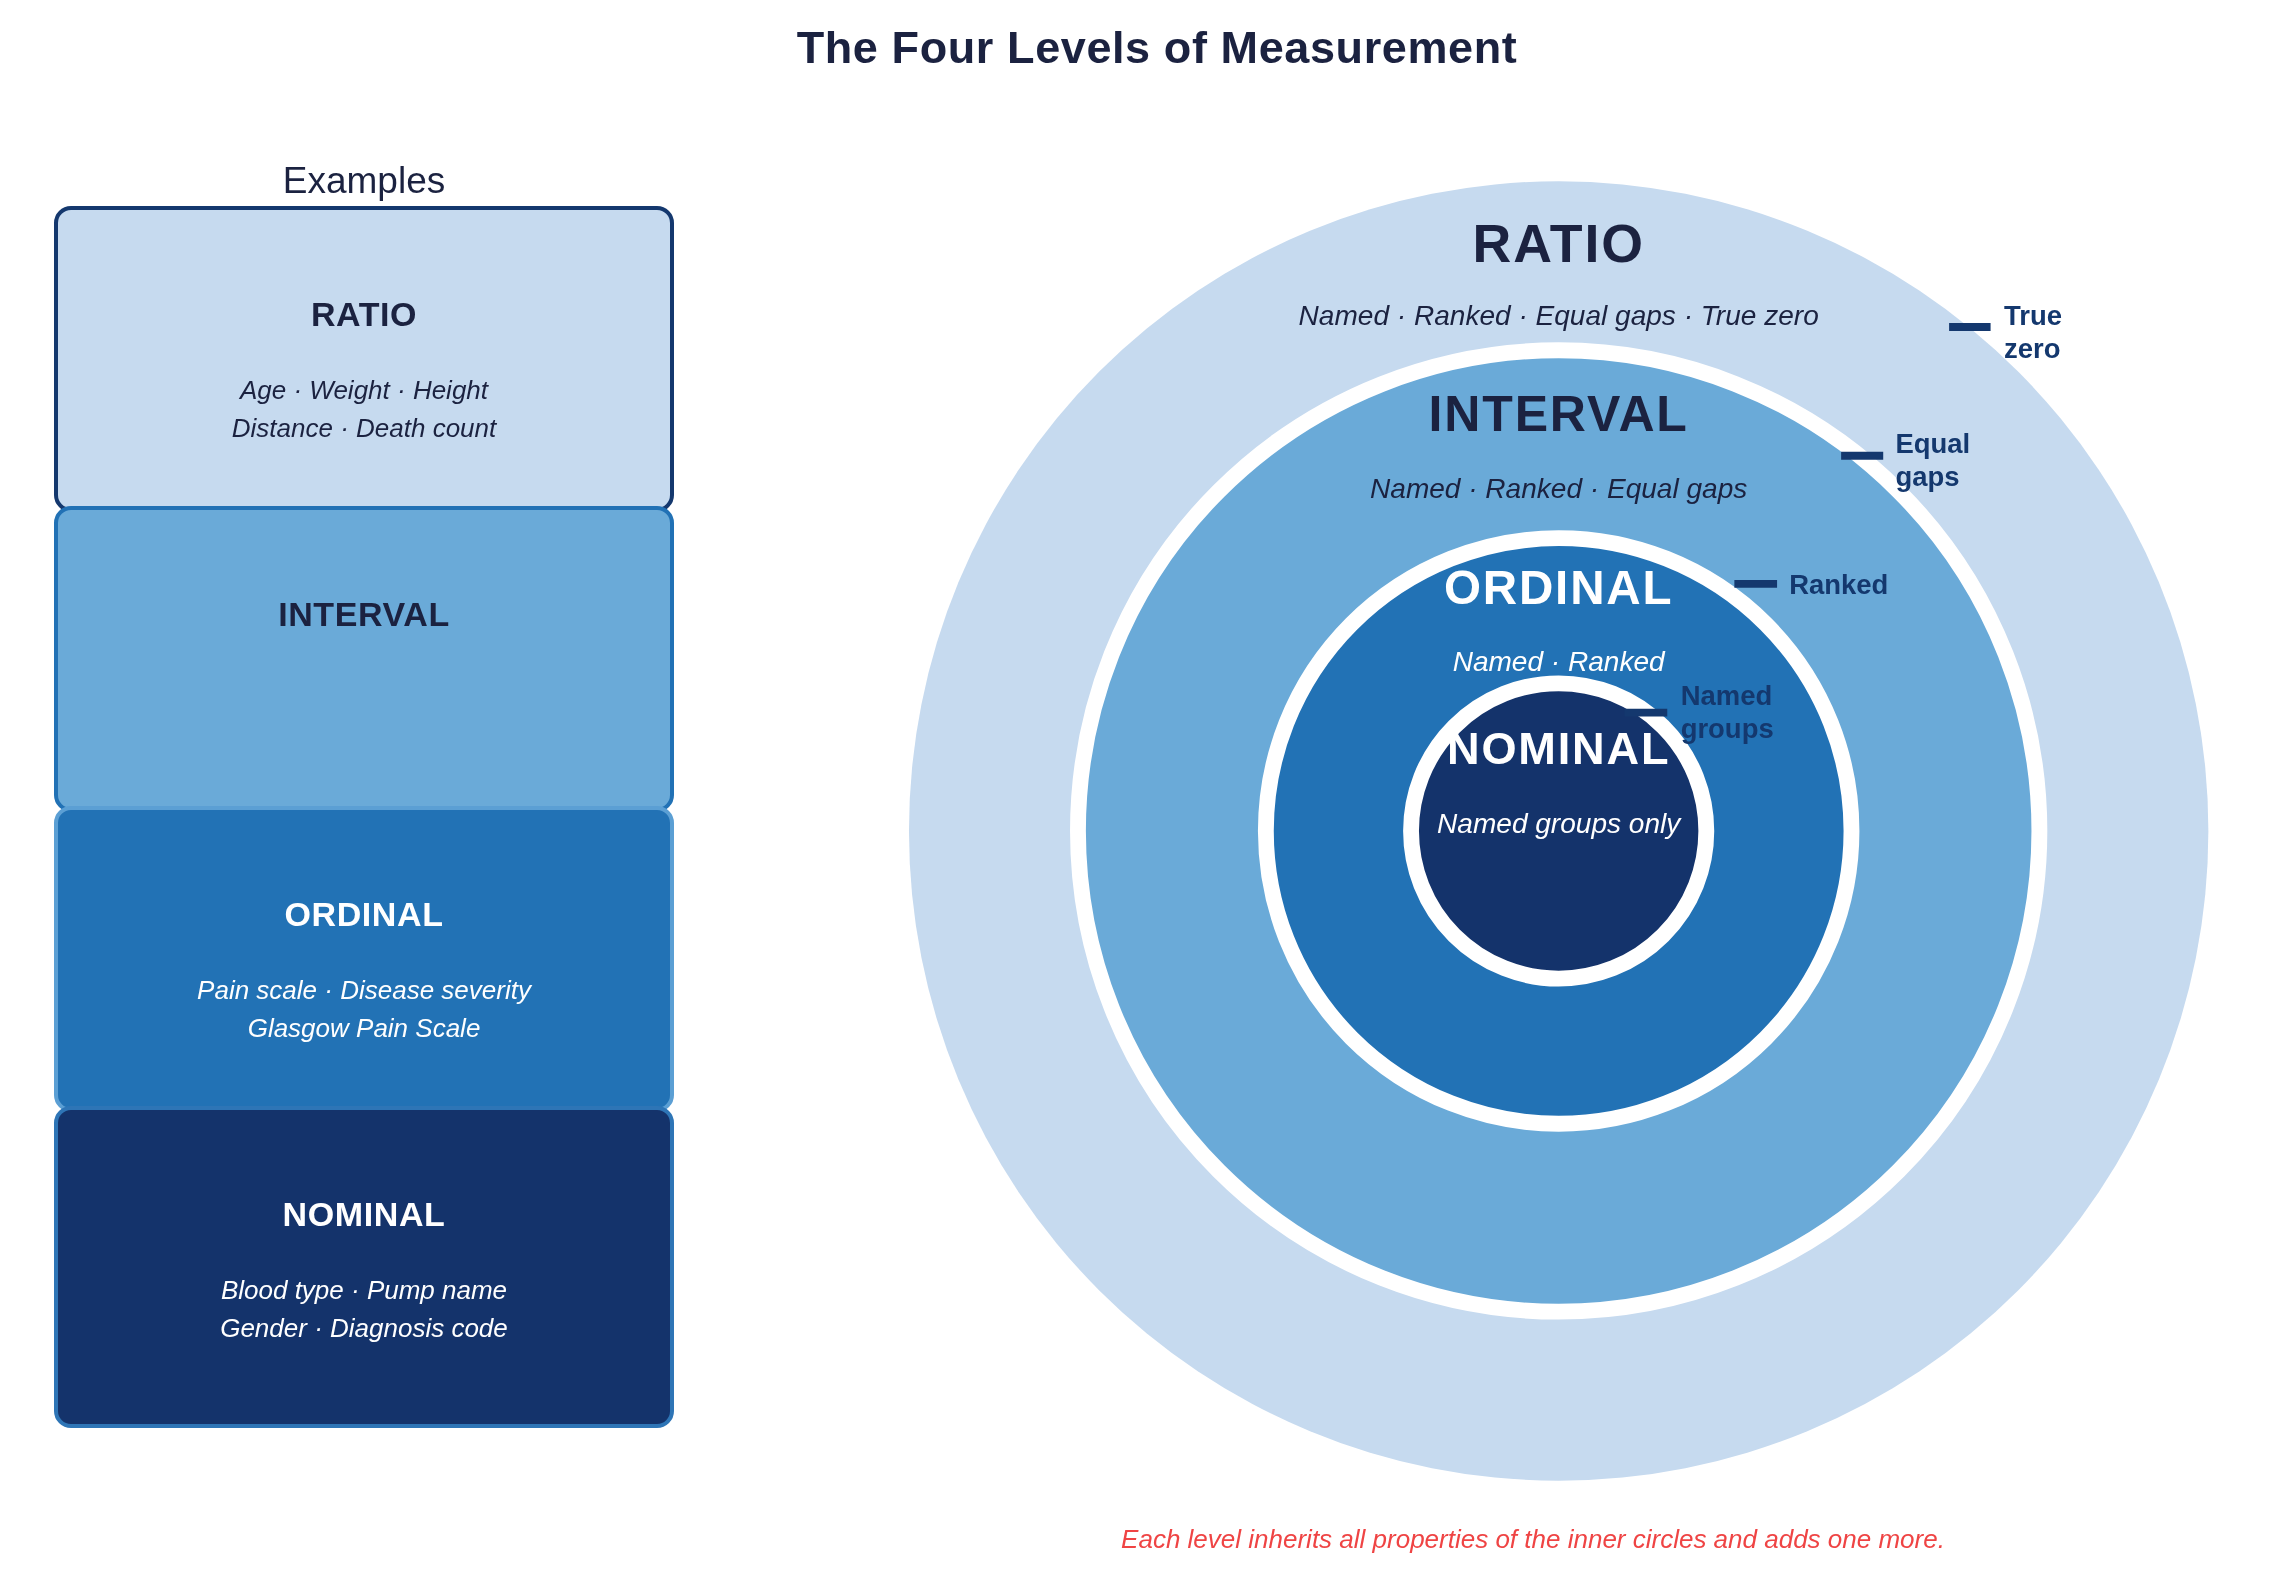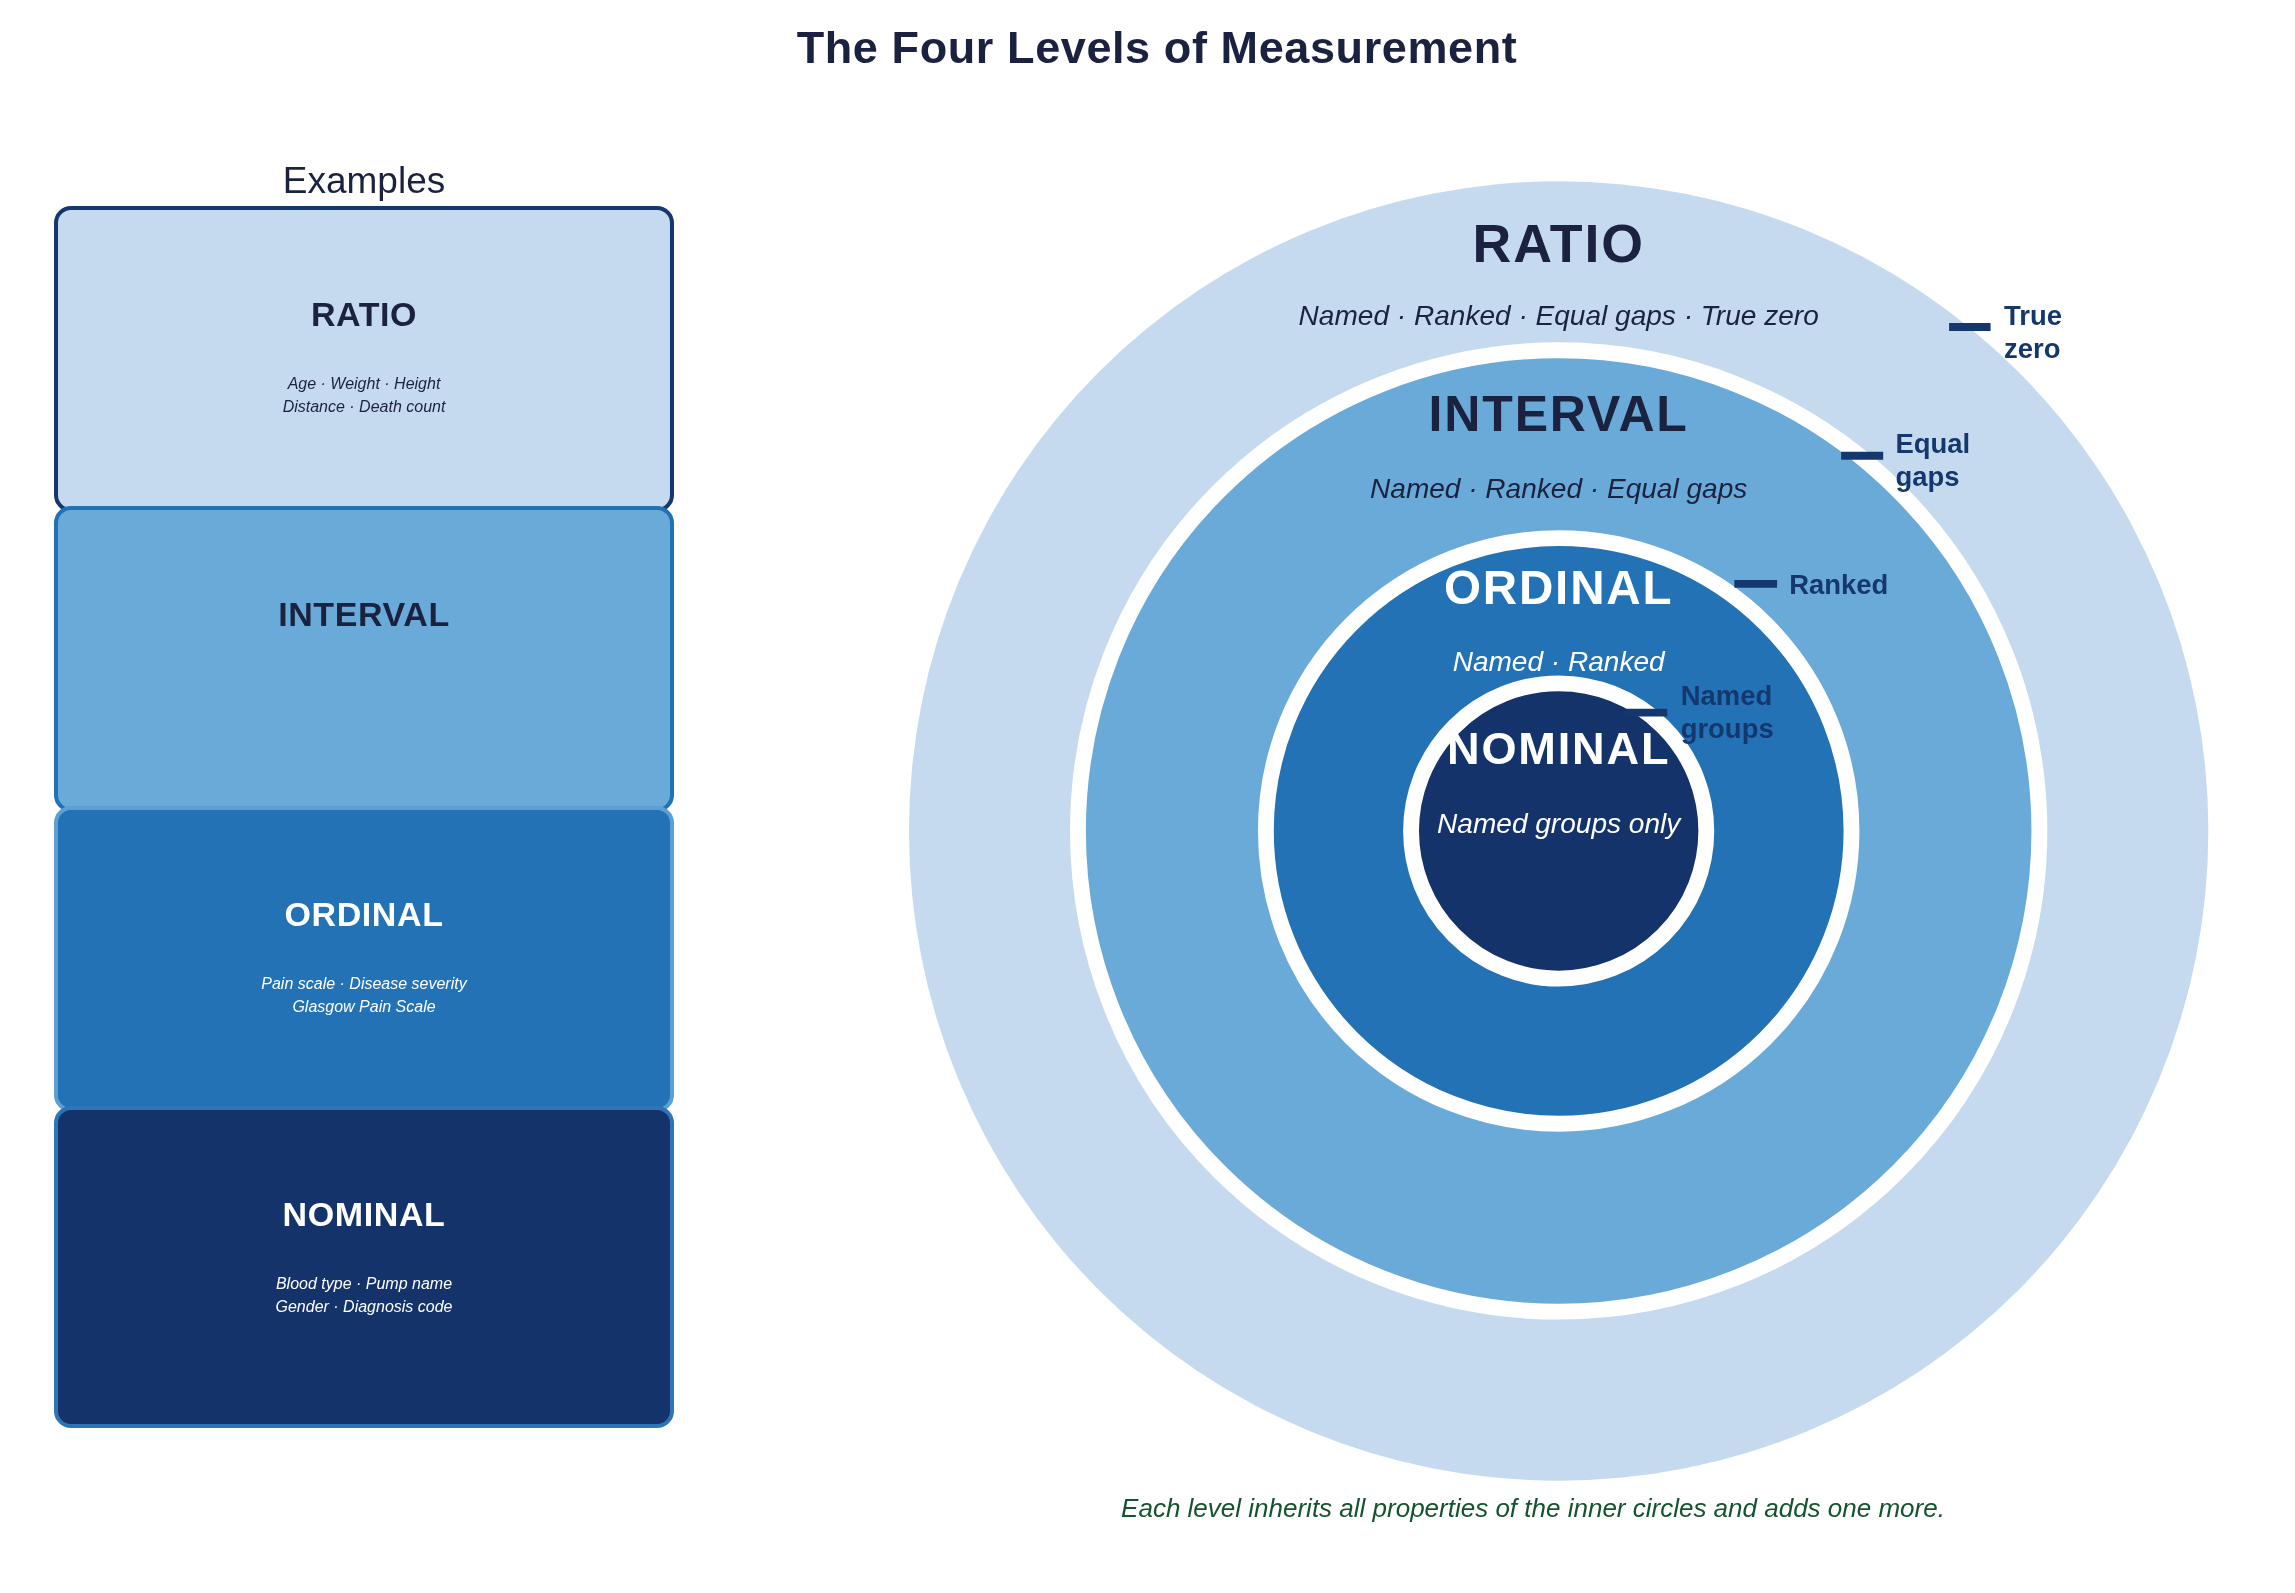--- a/index.html
+++ b/index.html
@@ -23,31 +23,31 @@
     position:absolute;left:54px;width:620px;
     box-sizing:border-box;border:4.9px solid;border-radius:17px;
     display:flex;flex-direction:column;align-items:center;text-align:center;
     padding-top:85px;
   }
   .box-ratio   {top:206px;height:306px;background:#c6daef;border-color:#14386e;color:#1b2240;}
   .box-interval{top:506px;height:306px;background:#6aaad8;border-color:#2171b5;color:#1b2240;}
   .box-ordinal {top:806px;height:306px;background:#2272b5;border-color:#5b9fd4;color:#ffffff;}
   .box-nominal {top:1106px;height:322px;background:#14336b;border-color:#2e75b6;color:#ffffff;}
   .box-label{font-weight:bold;font-size:34px;letter-spacing:0.6px;}
-  .box-examples{margin-top:38px;font-style:italic;font-size:16px;line-height:1.45;}
+  .box-examples{margin-top:38px;font-style:italic;font-size:26px;line-height:1.45;}
   .diagram-svg{position:absolute;left:0;top:0;}
   .ring-title{font-family:"Liberation Sans", sans-serif;font-weight:bold;letter-spacing:3px;}
   .ink{fill:#1b2240;}
   .light{fill:#ffffff;}
   .ring-props{font-family:"Liberation Sans", sans-serif;font-style:italic;font-size:46px;}
   .callout-text{font-family:"Liberation Sans", sans-serif;font-weight:bold;font-size:45px;fill:#14386e;}
   .leader{stroke:#14386e;stroke-width:13;}
   .caption{
-    position:absolute;left:1533px;top:1493px;transform:translateX(-50%);
-    font-style:italic;font-size:26px;color:#14532d;white-space:nowrap;
+    position:absolute;left:1533px;top:1524px;transform:translateX(-50%);
+    font-style:italic;font-size:26px;color:#ef4444;white-space:nowrap;
   }
 </style>
 </head>
 <body>
 
 <div class="page-title">The Four Levels of Measurement</div>
 
 <div>
   <div class="examples-heading">Examples</div>
 

